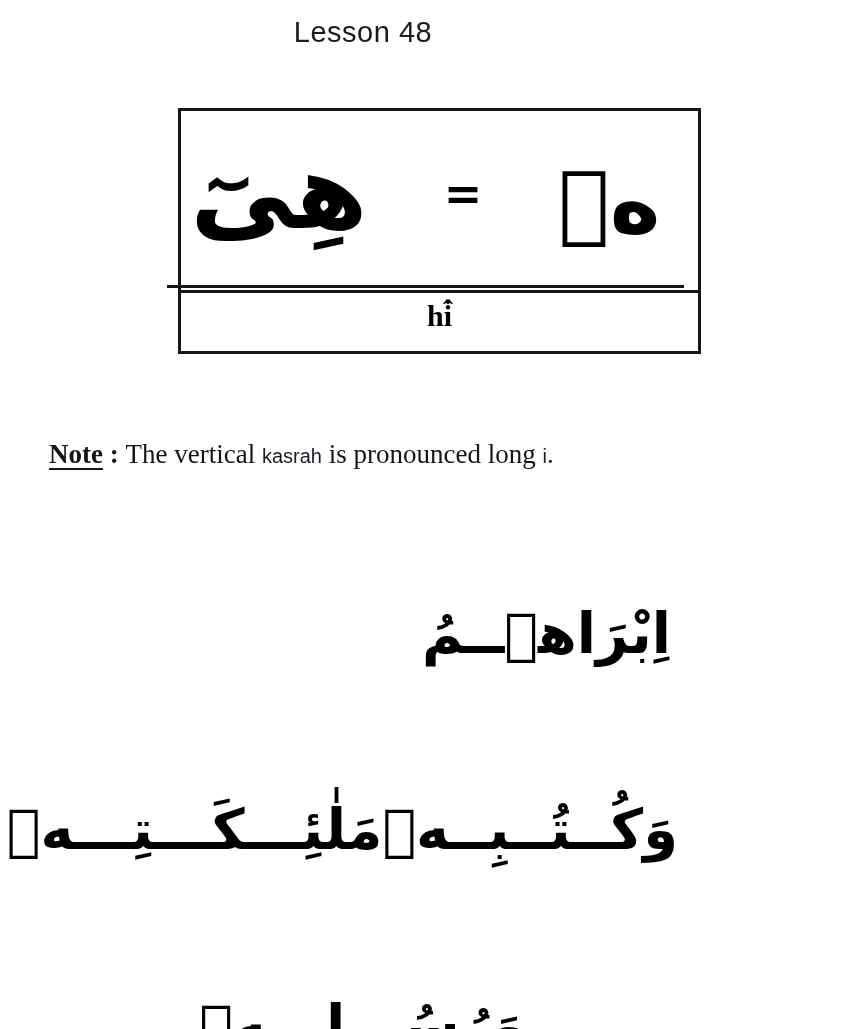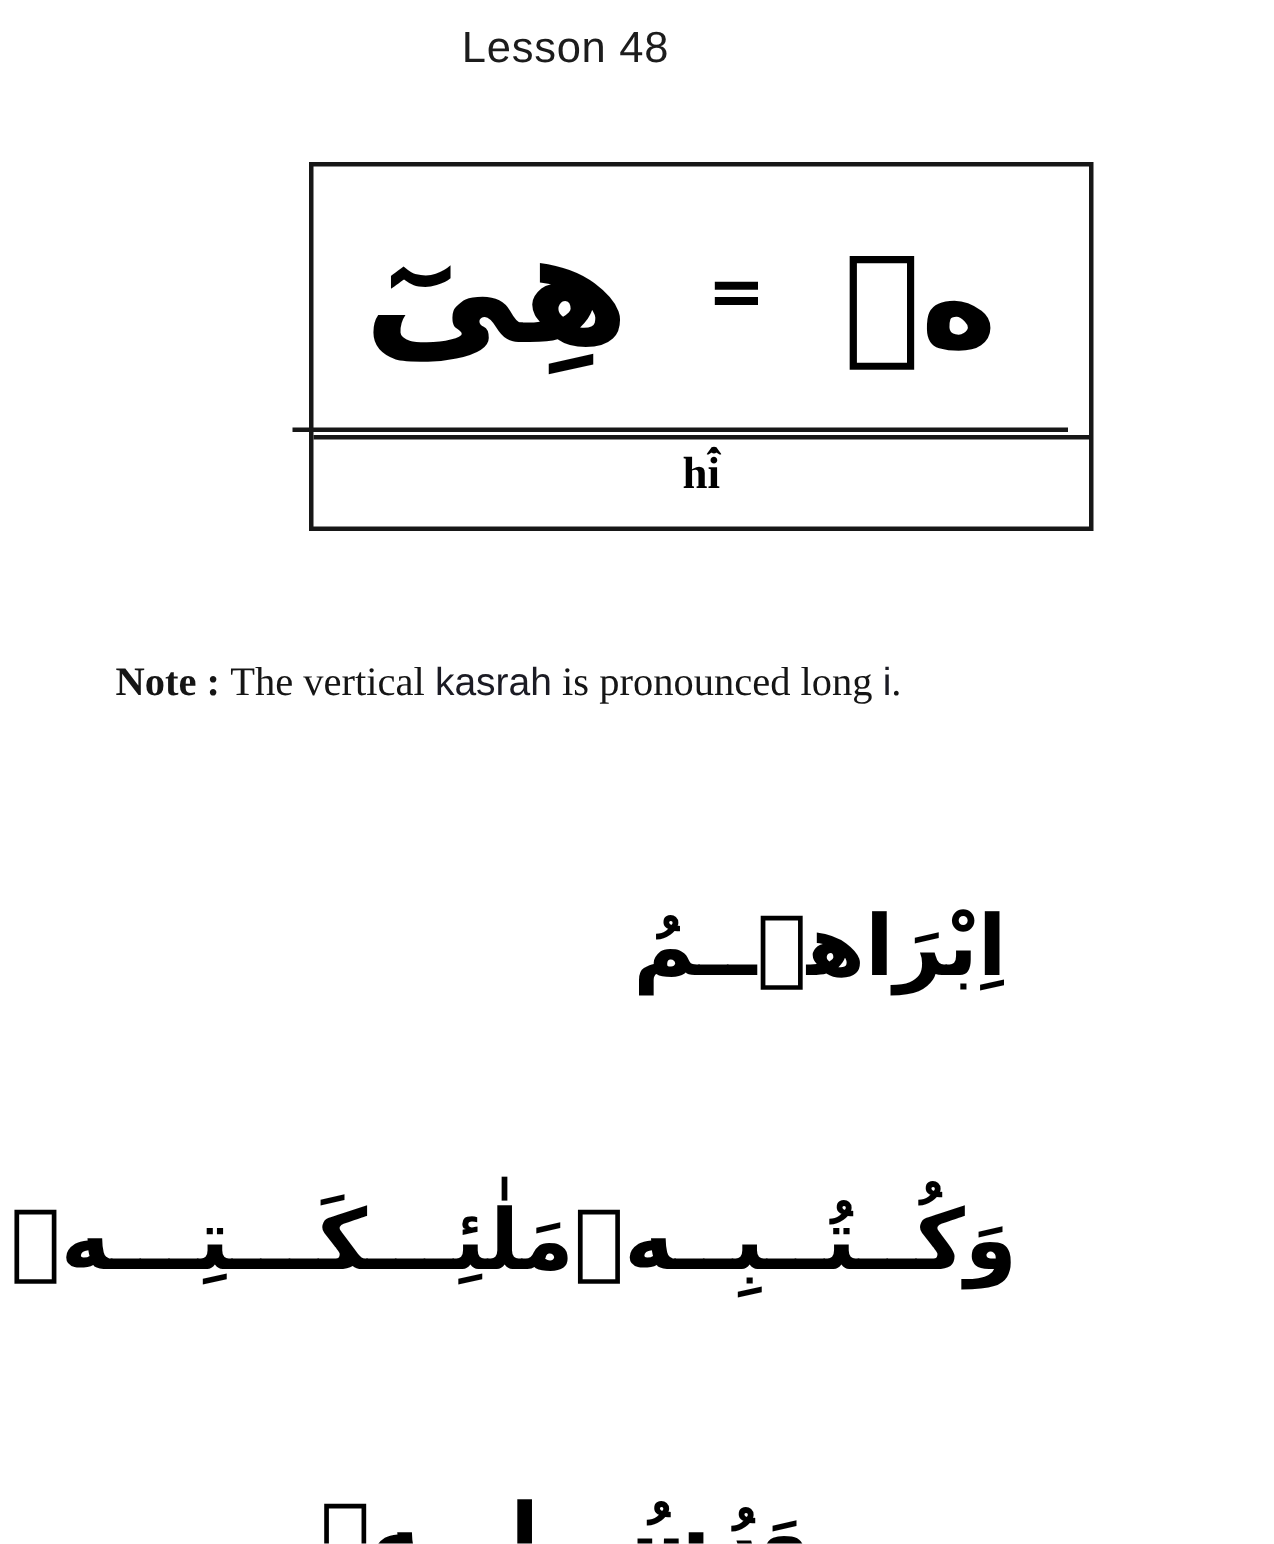--- a/index.html
+++ b/index.html
@@ -9,21 +9,20 @@
     height: 1029px;
     overflow: hidden;
     color: #000000;
     font-family: "Liberation Serif", "DejaVu Serif", serif;
   }
   .page {
     position: relative;
     width: 726px;
     height: 1029px;
     background: #ffffff;
-    padding-left: 28px;
   }
 
   
   .title {
     padding-top: 12px;
     width: 100%;
     text-align: center;
     font-family: "Liberation Sans", "DejaVu Sans", sans-serif;
     font-size: 29px;
     line-height: 40px;
@@ -37,21 +36,21 @@
     width: 523px;
     border: 3px solid #171717;
     background: #ffffff;
   }
   .card-top {
     height: 177px;
     border-bottom: 3px solid #171717;
     display: flex;
     align-items: center;
     justify-content: center;
-    gap: 52px;
+    gap: 76px;
     direction: ltr;
     transform: translateX(-14px);
   }
   .ar { 
     font-family: "DejaVu Sans", sans-serif;
     font-weight: bold;
     direction: rtl;
     unicode-bidi: isolate;
     line-height: 1;
     white-space: nowrap;
@@ -79,27 +78,28 @@
   
   .note {
     margin: 46px 0 0 22px;
     font-size: 27px;
     line-height: 36px;
     color: #151515;
     white-space: pre-wrap;
   }
   .note-label {
     font-weight: bold;
+    text-decoration: underline;
     text-decoration-thickness: 2px;
     text-underline-offset: 5px;
   }
   .note-colon { font-weight: bold; }
   .note-sans {
     font-family: "Liberation Sans", "DejaVu Sans", sans-serif;
-    font-size: 26px;
+    font-size: 20px;
     color: #1b1b24;
   }
 
   
   .practice { margin-top: 26px; }
   .p-row {
     direction: rtl;
     display: flex;
     align-items: center;
     height: 196px;

